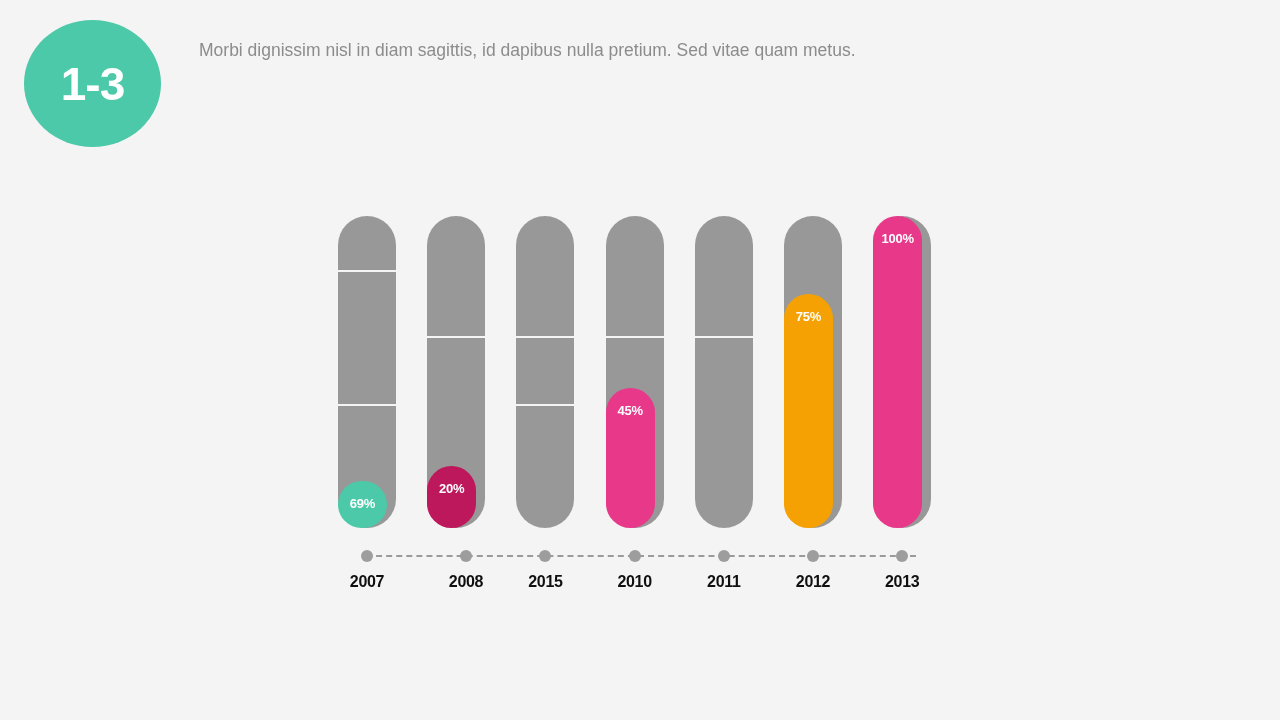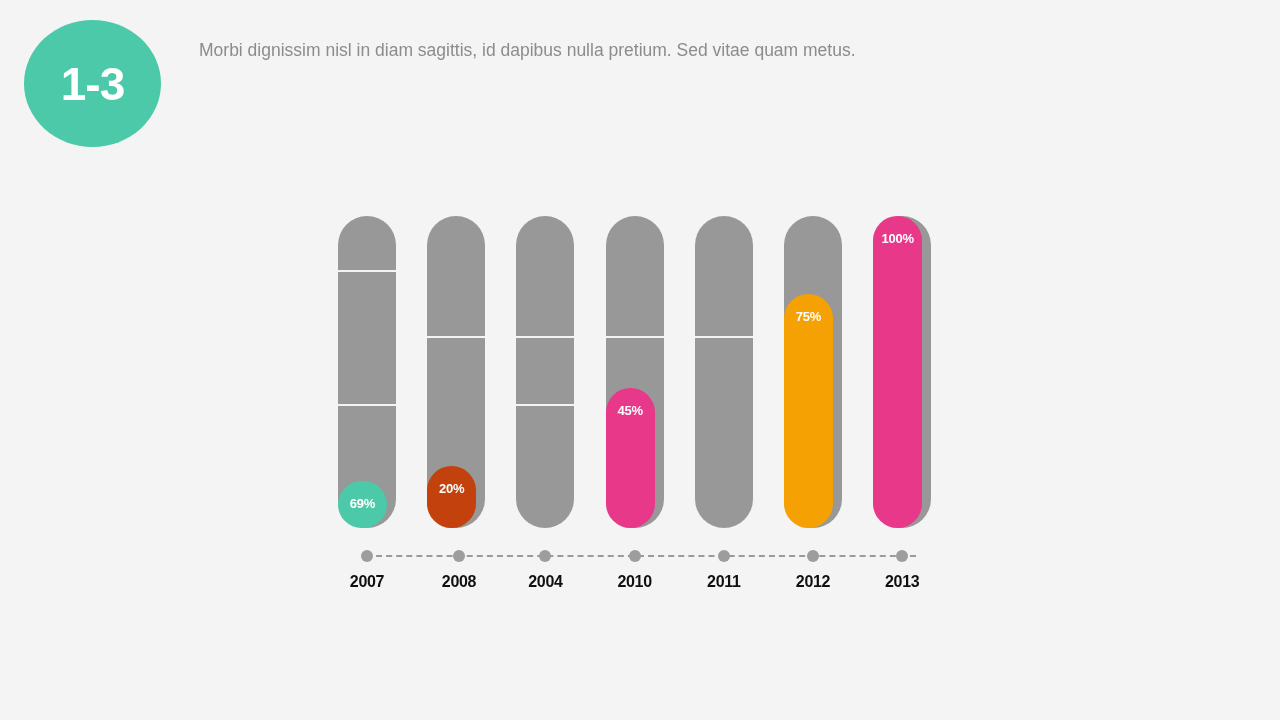--- a/index.html
+++ b/index.html
@@ -173,21 +173,21 @@
         <div class="track" style="background: rgb(152, 152, 152);"></div>
         <div class="divider" style="top: 54px;"></div>
         <div class="divider" style="top: 188px;"></div>
         <div class="fill" style="height: 47px; background: rgb(75, 201, 168);">
           <span class="fill-label">69%</span>
         </div>
       </div>
       <div class="column" style="left: 97.2px;">
         <div class="track" style="background: rgb(152, 152, 152);"></div>
         <div class="divider" style="top: 120px;"></div>
-        <div class="fill" style="height: 62px; background: #c2410c;">
+        <div class="fill" style="height: 62px; background: #be185d;">
           <span class="fill-label">20%</span>
         </div>
       </div>
       <div class="column" style="left: 186.4px;">
         <div class="track" style="background: rgb(152, 152, 152);"></div>
         <div class="divider" style="top: 120px;"></div>
         <div class="divider" style="top: 188px;"></div>
       </div>
       <div class="column" style="left: 275.6px; padding-left: 44px;">
         <div class="track" style="background: rgb(152, 152, 152);"></div>
@@ -214,27 +214,27 @@
       </div>
     </div>
 
   <div id="timeline">
     <div id="timeline-line"></div>
     <div id="timeline-nodes">
         <div class="tl-node" style="left: 8px;">
           <div class="tl-dot" style="background: rgb(157, 157, 157);"></div>
           <div class="tl-year">2007</div>
         </div>
-        <div class="tl-node" style="left: 100px;">
+        <div class="tl-node" style="left: 107px;">
           <div class="tl-dot" style="background: rgb(157, 157, 157);"></div>
           <div class="tl-year">2008</div>
         </div>
         <div class="tl-node" style="left: 186.4px;">
           <div class="tl-dot" style="background: rgb(157, 157, 157);"></div>
-          <div class="tl-year">2004</div>
+          <div class="tl-year">2015</div>
         </div>
         <div class="tl-node" style="left: 275.6px;">
           <div class="tl-dot" style="background: rgb(157, 157, 157);"></div>
           <div class="tl-year">2010</div>
         </div>
         <div class="tl-node" style="left: 364.8px;">
           <div class="tl-dot" style="background: rgb(157, 157, 157);"></div>
           <div class="tl-year">2011</div>
         </div>
         <div class="tl-node" style="left: 454px;">

